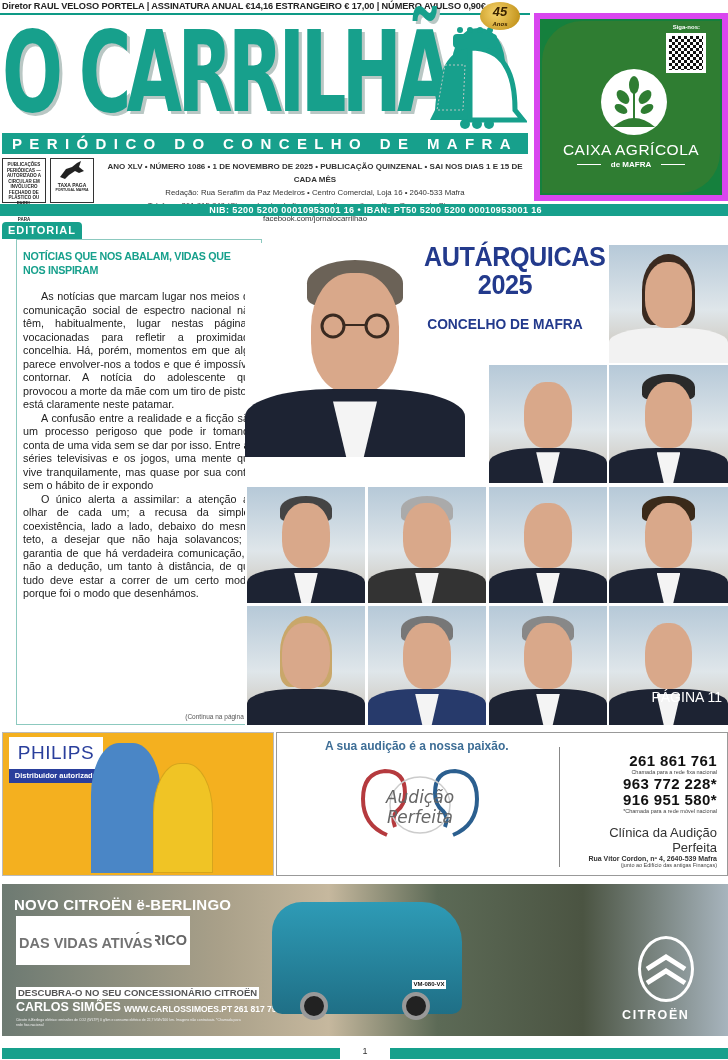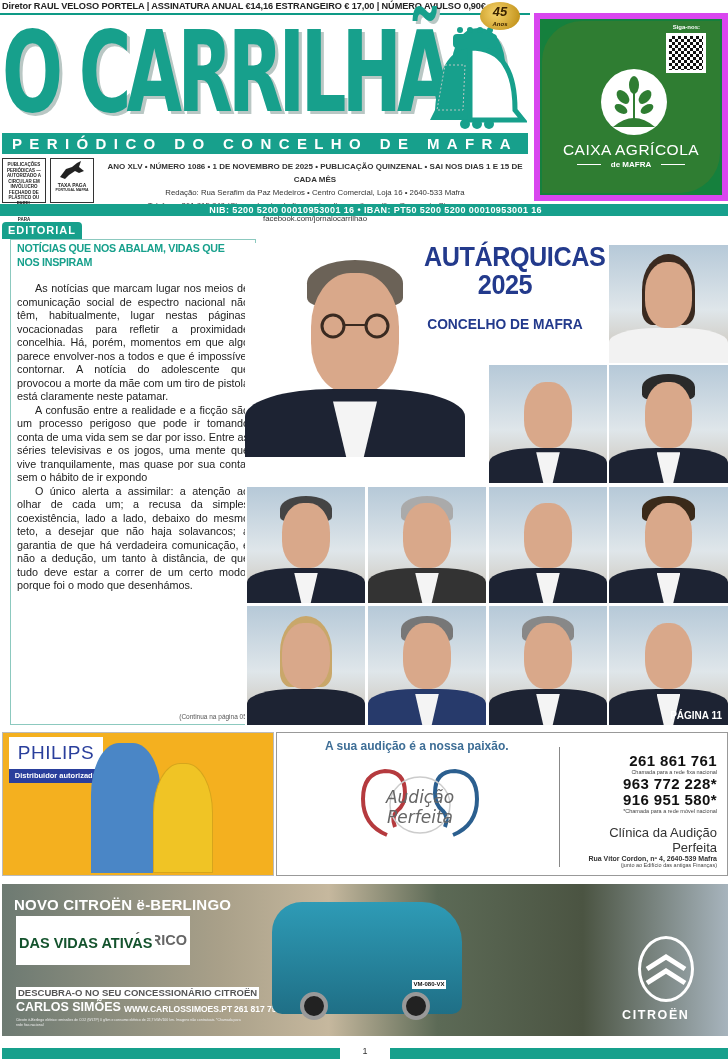--- a/index.html
+++ b/index.html
@@ -21,52 +21,52 @@
 .ad-caixa{left:534px;top:13px;width:194px;height:188px;background:#15803d;border:6px solid #d946ef}
 .ad-caixa .inner{position:absolute;left:2px;top:2px;right:2px;bottom:2px;background:#2f7d32;border-radius:40px 0 40px 0}
 .qrlbl{position:absolute;right:20px;top:3px;color:#fff;font-size:6px;font-weight:bold}
 .qr{position:absolute;right:14px;top:12px;width:40px;height:40px;background:#fff;padding:3px}
 .qr div{width:100%;height:100%;background:repeating-conic-gradient(#111 0 25%,#fff 0 50%) 0 0/6px 6px}
 .leafcirc{position:absolute;left:59px;top:48px;width:66px;height:66px;border-radius:50%;background:#fff}
 .caixa-name{position:absolute;left:0;width:100%;top:120px;color:#fff;text-align:center;font-size:15.5px;letter-spacing:0.5px}
 .caixa-sub{position:absolute;left:0;width:100%;top:139px;color:#fff;text-align:center;font-size:8px;font-weight:bold}
 .caixa-sub:before,.caixa-sub:after{content:"";display:inline-block;width:24px;height:1px;background:#fff;vertical-align:middle;margin:0 10px}
 .ed-tab{left:2px;top:222px;width:80px;height:17px;background:#17a08c;color:#fff;font-size:11px;font-weight:bold;letter-spacing:1px;text-align:center;line-height:17px;border-radius:4px 4px 0 0}
-.ed-box{left:10px;top:239px;width:246px;height:486px;border:1px solid #8cc9bf;padding:1px 6px}
+.ed-box{left:16px;top:239px;width:246px;height:486px;border:1px solid #8cc9bf;padding:9px 6px}
 .ed-head{color:#17a08c;font-weight:bold;font-size:11.5px;line-height:14px;letter-spacing:-0.3px;transform:scaleX(0.93);transform-origin:left}
 .ed-body{margin-top:13px;font-size:10.8px;line-height:13.5px;text-align:justify;color:#222}
 .ed-body p{text-indent:18px}
 .ed-cont{position:absolute;right:6px;bottom:4px;font-size:6.5px;color:#555}
 .aut{left:245px;top:243px;width:483px;height:482px;background:#fff}
 .aut-title{position:absolute;left:170px;top:0;width:180px;text-align:center;color:#233a8c;font-weight:bold;font-size:28px;line-height:28px;letter-spacing:-0.5px;transform:scaleX(0.9)}
 .aut-sub{position:absolute;left:170px;top:72px;width:180px;text-align:center;color:#233a8c;font-weight:bold;font-size:15px;transform:scaleX(0.92)}
 .photo{position:absolute;overflow:hidden;background:linear-gradient(#b6c9d8 0%,#dfe6ea 55%,#c9c0b3 100%)}
 .photo .head{position:absolute;left:30%;top:14%;width:40%;height:56%;border-radius:45% 45% 42% 42%;background:#d9a88a}
 .photo .hair{position:absolute;left:28%;top:8%;width:44%;height:22%;border-radius:50% 50% 20% 20%;background:#555}
 .photo .suit{position:absolute;left:0;right:0;bottom:0;height:30%;background:#1d2333;border-radius:40% 40% 0 0}
 .photo .shirt{position:absolute;left:40%;width:20%;bottom:0;height:26%;background:#f4f4f4;clip-path:polygon(0 0,100% 0,70% 100%,30% 100%)}
-.pag11{position:absolute;right:6px;bottom:4px;color:#fff;font-weight:bold;font-size:10px}
+.pag11{position:absolute;right:6px;bottom:20px;color:#fff;font-weight:normal;font-size:14px}
 .ad-philips{left:2px;top:732px;width:272px;height:144px;background:#f4b01f;border:1px solid #bbb}
 .ph-logo{position:absolute;left:6px;top:4px;width:94px;height:32px;background:#fff;color:#2a3f9c;font-weight:normal;font-size:19px;text-align:center;line-height:32px;letter-spacing:0.5px}
 .ph-dist{position:absolute;left:6px;top:36px;width:94px;height:14px;background:#2a3f9c;color:#fff;font-size:7.5px;font-weight:bold;text-align:center;line-height:14px}
 .ph-woman{position:absolute;left:85px;top:10px;width:70px;height:130px;background:#4a86c6;border-radius:40% 40% 0 0}
 .ph-girl{position:absolute;left:150px;top:30px;width:60px;height:110px;background:#f0c425;border-radius:45% 45% 0 0;border:1px solid #d6a51c}
 .ad-aud{left:276px;top:732px;width:452px;height:144px;border:1px solid #999;background:#fff}
 .aud-slogan{position:absolute;left:48px;top:6px;color:#3e6e96;font-weight:bold;font-size:12px}
 .aud-logo{position:absolute;left:80px;top:32px;width:126px;height:78px}
 .aud-div{position:absolute;left:282px;top:14px;width:1px;height:120px;background:#888}
 .aud-right{position:absolute;left:290px;top:20px;width:150px;text-align:right;color:#111}
 .aud-right .big{font-size:15px;font-weight:bold;line-height:16px;letter-spacing:0.4px}
 .aud-right .sm{font-size:5.5px;color:#444;line-height:7px}
 .aud-right .clin{font-size:13px;font-weight:normal;margin-top:10px;color:#333}
 .aud-right .addr{font-size:7px;font-weight:bold;color:#333;white-space:nowrap}
 .ad-citroen{left:2px;top:884px;width:726px;height:152px;background:linear-gradient(90deg,#6d7a72 0%,#a9a089 30%,#c6b89e 45%,#5c6a56 60%,#4b5442 80%,#a7b4bd 100%);overflow:hidden}
 .cit-t1{position:absolute;left:12px;top:12px;color:#fff;font-weight:bold;font-size:15px;letter-spacing:0.2px}
 .cit-t2{position:absolute;left:14px;top:32px;background:#fff;color:#666;font-weight:bold;font-size:14.5px;padding:16px 3px;line-height:17px}
-.cit-t3{position:absolute;left:14px;top:51px;background:#fff;color:#14532d;font-weight:bold;font-size:14.5px;padding:0 3px;line-height:17px}
+.cit-t3{position:absolute;left:14px;top:51px;background:#fff;color:#737373;font-weight:bold;font-size:14.5px;padding:0 3px;line-height:17px}
 .cit-t4{position:absolute;left:14px;top:103px;background:#fff;color:#555;font-weight:bold;font-size:9.5px;padding:0 2px;line-height:12px}
 .cit-t5{position:absolute;left:14px;top:116px;color:#fff;font-weight:bold;font-size:12.5px}
 .cit-url{position:absolute;left:122px;top:120px;color:#fff;font-weight:bold;font-size:8.5px}
 .cit-ph{position:absolute;left:232px;top:120px;color:#fff;font-weight:bold;font-size:8.5px}
 .cit-fine{position:absolute;left:14px;top:134px;width:230px;color:#eee;font-size:3.5px;line-height:4.5px}
 .car{position:absolute;left:270px;top:18px;width:190px;height:112px;background:linear-gradient(#2e9bb6,#1f6f86);border-radius:30px 40px 10px 10px}
 .car .plate{position:absolute;left:140px;top:78px;width:34px;height:9px;background:#fff;color:#111;font-size:6px;font-weight:bold;text-align:center;line-height:9px}
 .car .wheel{position:absolute;bottom:-6px;width:28px;height:28px;border-radius:50%;background:#222;border:4px solid #999}
 .cit-logo{position:absolute;left:636px;top:52px;width:56px;height:66px;border:3px solid #fff;border-radius:50%}
 .cit-word{position:absolute;left:620px;top:124px;color:#fff;font-size:12.5px;letter-spacing:1.6px;font-weight:bold}

